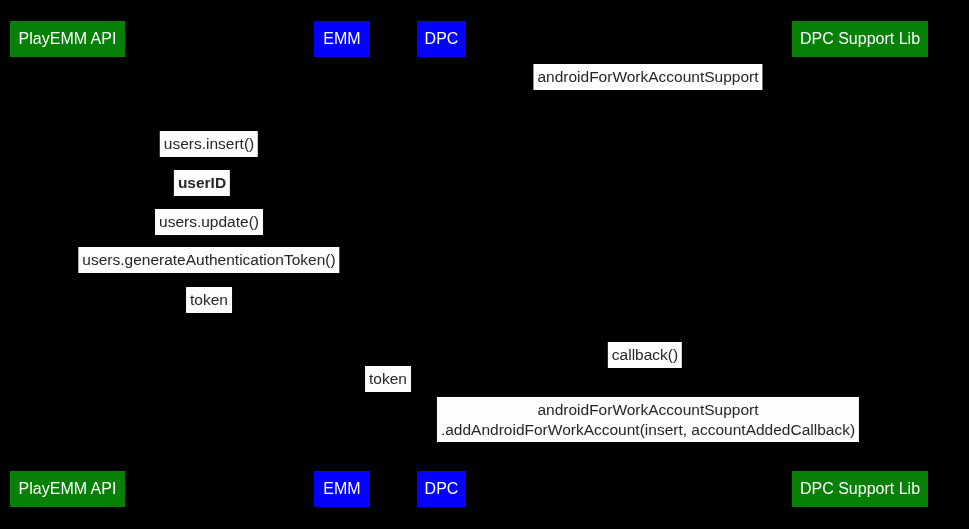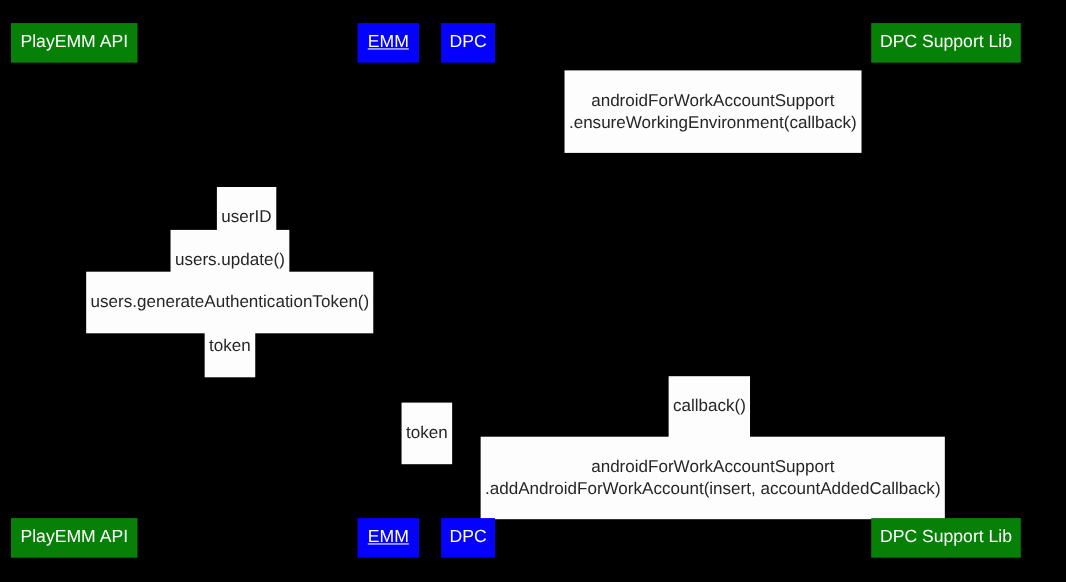--- a/index.html
+++ b/index.html
@@ -24,56 +24,58 @@
     align-items: center;
     justify-content: center;
     color: #ffffff;
     font-size: 16px;
     white-space: nowrap;
   }
   .actor.green { background: #078007; }
   .actor.blue  { background: #0402fd; }
 
   .actor.pos-playemm { left: 10px;  width: 115px; }
-  .actor.pos-emm     { left: 325px; width: 56px; text-decoration: underline;  }
-  .actor.pos-dpc     { left: 401px; width: 49px;  }
+  .actor.pos-emm     { left: 314px; width: 56px;  }
+  .actor.pos-dpc     { left: 417px; width: 49px;  }
   .actor.pos-dpcsl   { left: 792px; width: 136px; }
 
   .row-top    { top: 21px;  }
   .row-bottom { top: 471px; }
 
   .msg {
     position: absolute;
     transform: translateX(-50%);
     background: #fdfdfd;
     color: #262626;
     font-size: 15.5px;
     line-height: 19.5px;
-    padding: 18px 4px;
+    padding: 3px 4px;
     text-align: center;
     white-space: nowrap;
   }
 </style>
 </head>
 <body>
 
 <div class="diagram">
 
   <div class="actor green pos-playemm row-top">PlayEMM API</div>
   <div class="actor blue pos-emm row-top">EMM</div>
   <div class="actor blue pos-dpc row-top">DPC</div>
   <div class="actor green pos-dpcsl row-top">DPC Support Lib</div>
 
   <div class="msg" style="left:648px; top:64px;">
     <div>androidForWorkAccountSupport</div>
-    <div>.ensureWorkingEnvironment(callback)</div>
   </div>
 
+  <div class="msg" style="left:209px; top:131px;">
+    <div>users.insert()</div>
+  </div>
 
-  <div class="msg" style="left:224px; top:170px;">
+  <div class="msg" style="left:202px; top:170px;font-weight:bold;">
     <div>userID</div>
   </div>
 
   <div class="msg" style="left:209px; top:247px;">
     <div>users.generateAuthenticationToken()</div>
   </div>
 
   <div class="msg" style="left:209px; top:209px;">
     <div>users.update()</div>
   </div>

